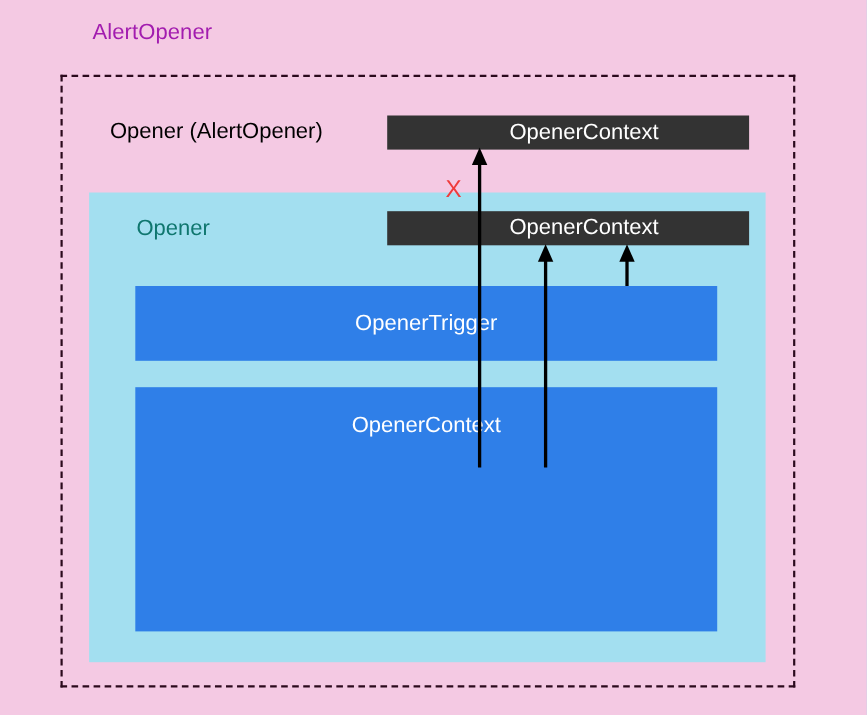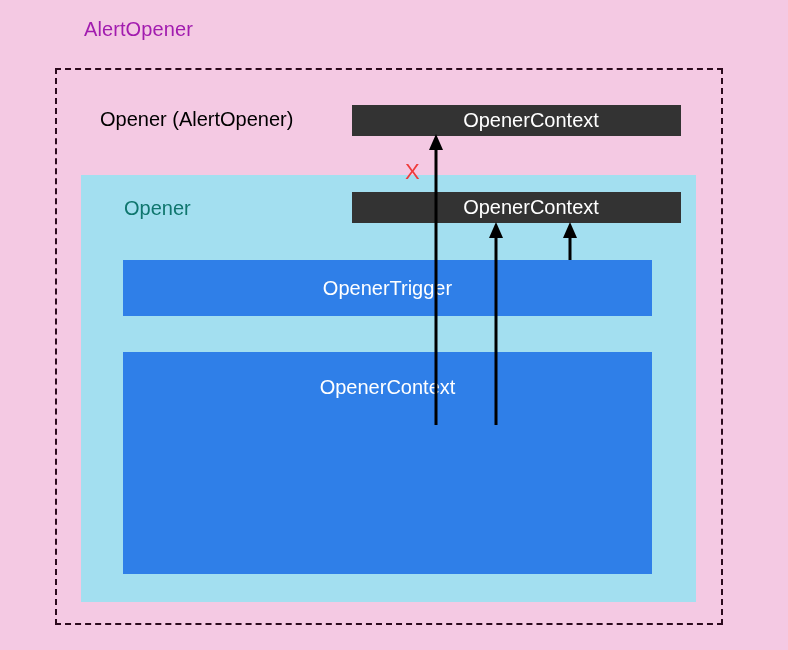--- a/index.html
+++ b/index.html
@@ -83,21 +83,21 @@
   .blue-box {
     background: #2f7fe8;
     color: #ffffff;
     font-size: 20px;
     left: 123px;
     width: 529px;
     box-sizing: border-box;
   }
   .blue-box.trigger {
     top: 260px;
-    height: 56px;
+    height: 68px;
     display: flex;
     align-items: center;
     justify-content: center;
   }
   .blue-box.content {
     top: 352px;
     height: 222px;
     padding-top: 24px;
     text-align: center;
   }

